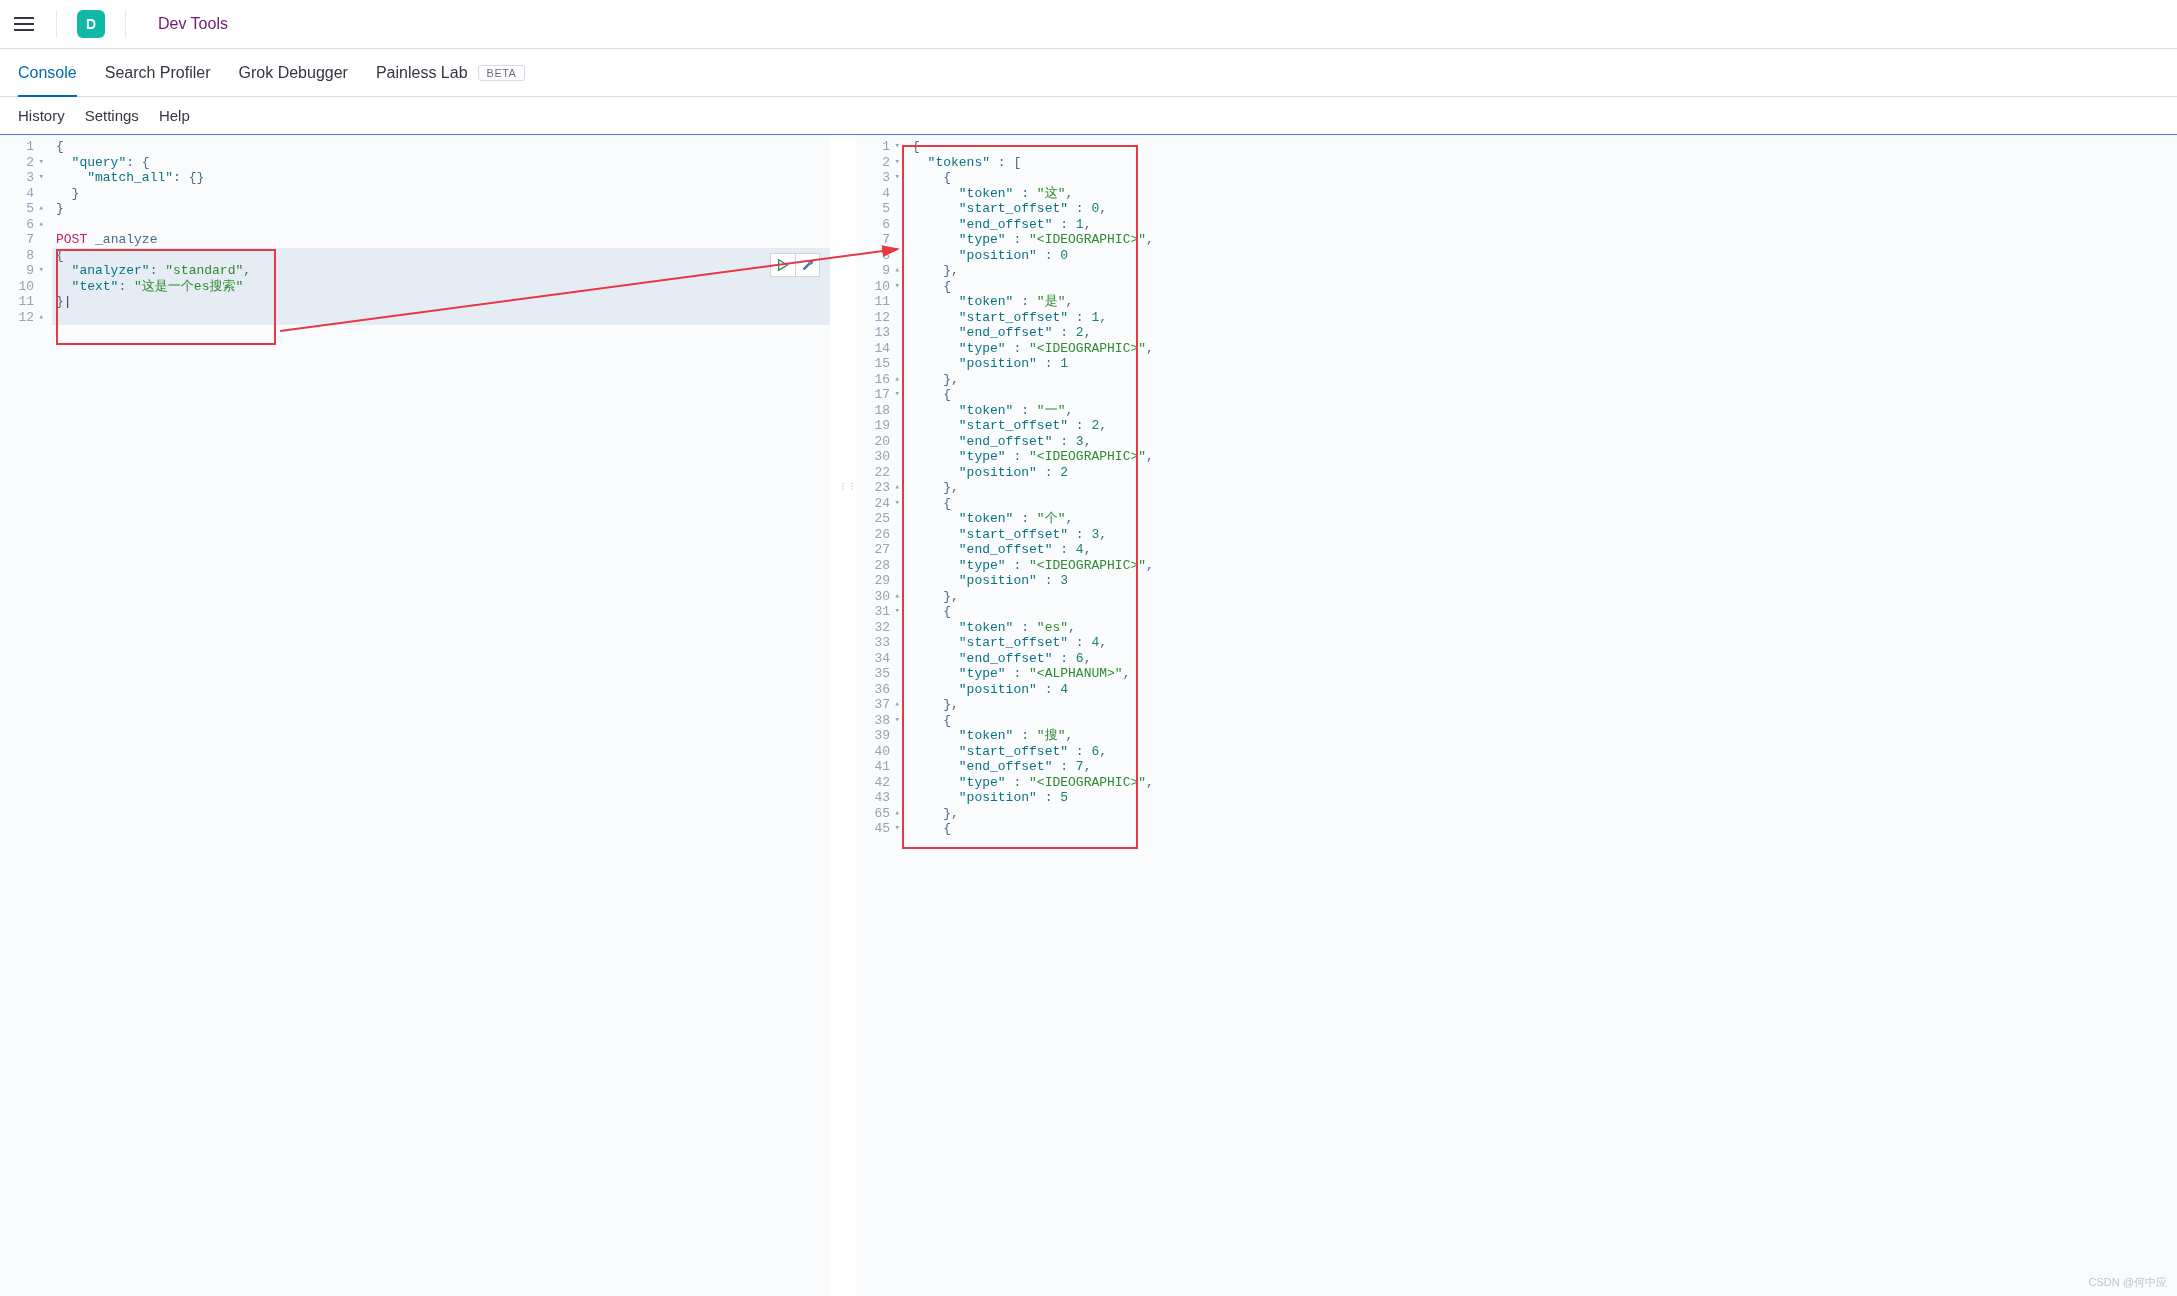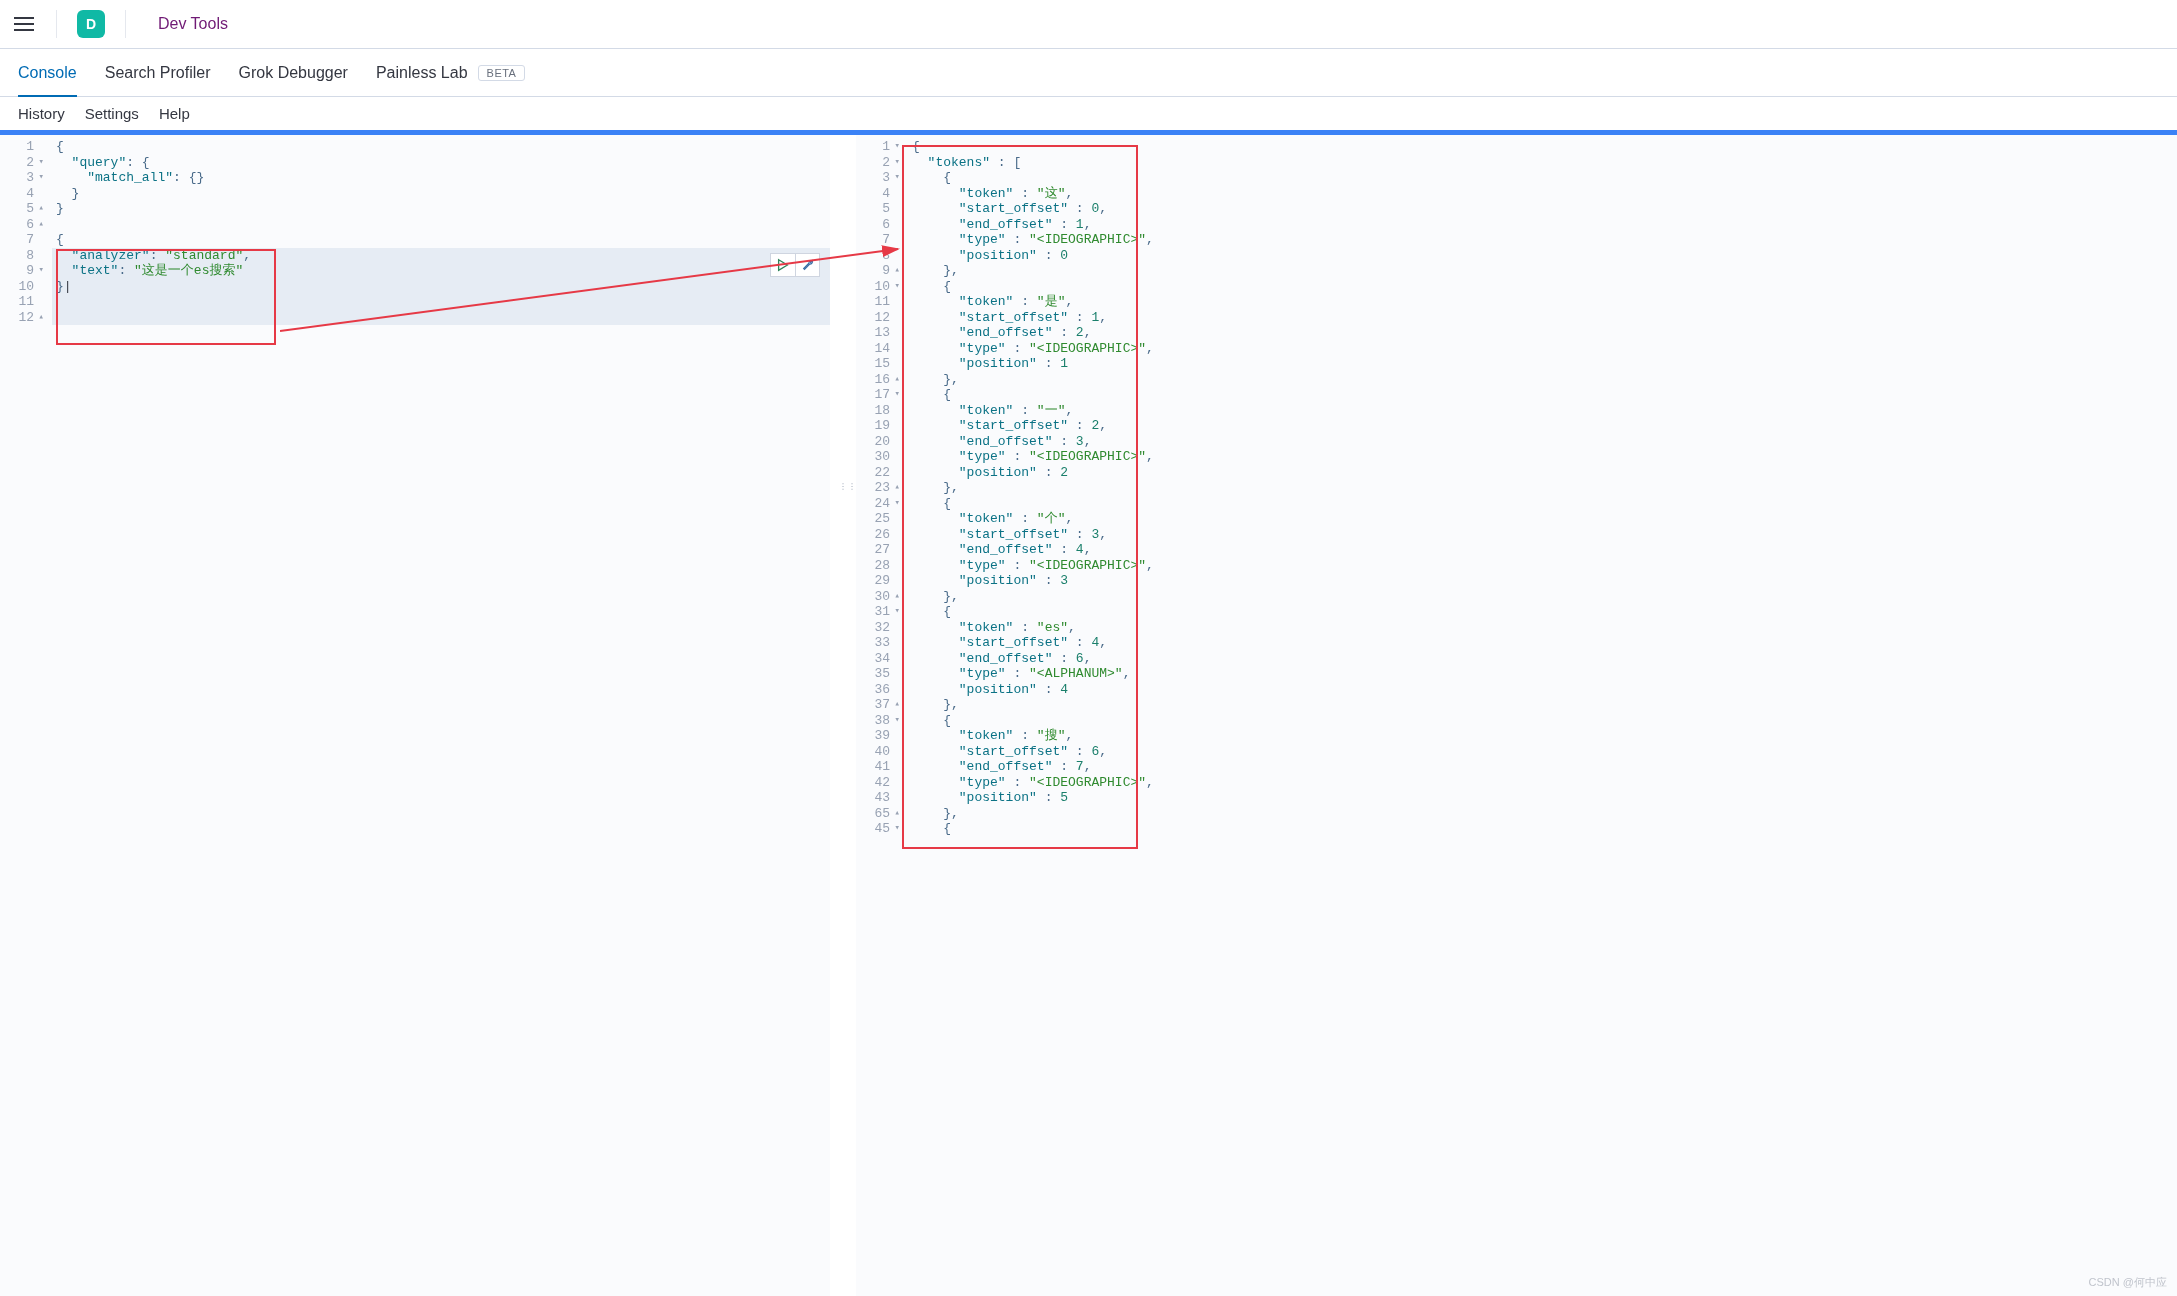--- a/index.html
+++ b/index.html
@@ -20,21 +20,21 @@
   .vsep { width: 1px; height: 28px; background: #e5e8ee; margin: 0 8px; }
 
   
   .tabs { display: flex; align-items: flex-start; gap: 28px; height: 48px; padding: 0 18px; border-bottom: 1px solid #d3dae6; }
   .tab { height: 100%; display: flex; align-items: center; font-size: 16px; color: #343741; cursor: pointer; position: relative; gap: 10px; }
   .tab.active { color: #006bb4; }
   .tab.active::after { content: ""; position: absolute; left: 0; right: 0; bottom: -1px; height: 2px; background: #006bb4; }
   .badge { border: 1px solid #d3dae6; border-radius: 3px; padding: 1px 8px; font-size: 11px; color: #69707d; font-weight: 400; letter-spacing: 0.5px; }
 
   
-  .subnav { display: flex; gap: 20px; height: 38px; align-items: center; padding: 0 18px; border-bottom: 5px solid #3b82f6; font-size: 15px; color: #343741; }
+  .subnav { display: flex; gap: 20px; height: 38px; align-items: center; padding: 0 18px; border-bottom: 1px solid #3b82f6; font-size: 15px; color: #343741; }
   .subnav-item { cursor: pointer; }
 
   
   .split { display: flex; height: calc(100% - 49px - 48px - 38px); }
   .pane { position: relative; }
   .pane-left { width: 830px; background: #fafbfd; }
   .pane-gap { width: 26px; display: flex; align-items: flex-start; justify-content: center; padding-top: 350px; }
   .drag-handle { width: 8px; height: 20px; color: #98a2b3; font-size: 8px; line-height: 4px; cursor: col-resize; letter-spacing: 1px; }
   .pane-right { flex: 1; background: #fafbfd; }
 
@@ -163,20 +163,21 @@
           </div>
         </div>
       <div class="code" id="req-code">
           <div class="hl-range" style="top: 112.5px; height: 77.5px;"></div>
           <div class="line"><span class="k-punc">{</span></div>
           <div class="line"><span>  </span><span class="k-key">"query"</span><span class="k-colon">: </span><span class="k-punc">{</span></div>
           <div class="line"><span>    </span><span class="k-key">"match_all"</span><span class="k-colon">: </span><span class="k-punc">{}</span></div>
           <div class="line"><span>  </span><span class="k-punc">}</span></div>
           <div class="line"><span class="k-punc">}</span></div>
           <div class="line"></div>
+          <div class="line"><span class="k-method">POST</span><span> </span><span class="k-path">_analyze</span></div>
           <div class="line"><span class="k-punc">{</span></div>
           <div class="line"><span>  </span><span class="k-key">"analyzer"</span><span class="k-colon">: </span><span class="k-str">"standard"</span><span class="k-punc">,</span></div>
           <div class="line"><span>  </span><span class="k-key">"text"</span><span class="k-colon">: </span><span class="k-str">"这是一个es搜索"</span></div>
           <div class="line"><span class="k-punc">}</span><span>|</span></div>
         </div>
     </div>
 
     <div class="annot" style="left:56px; top:114px; width:220px; height:96px;"></div>
 
     <div class="req-actions">

